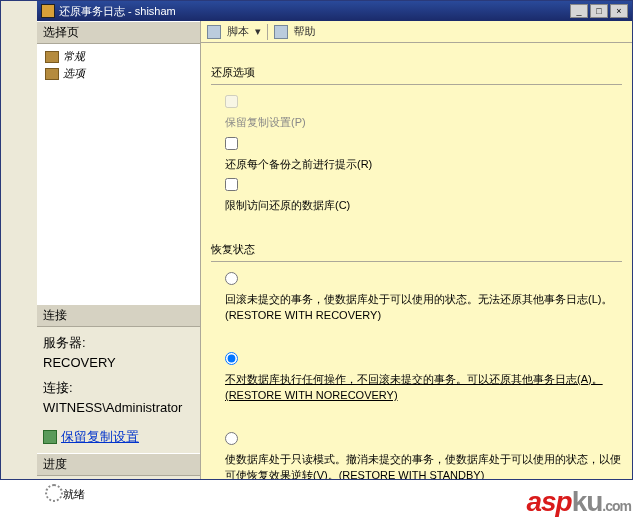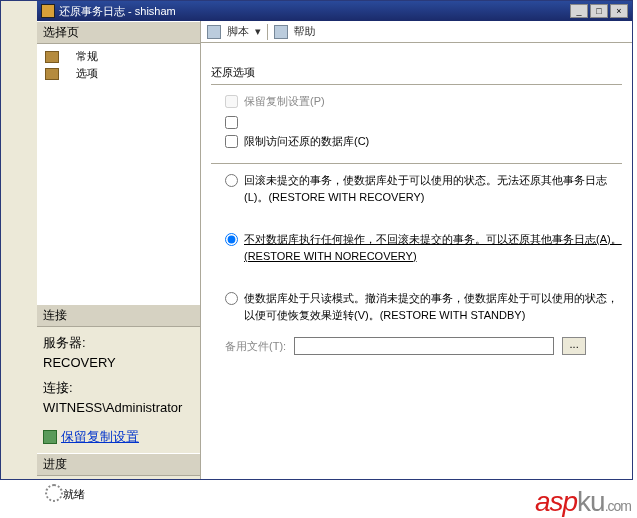--- a/index.html
+++ b/index.html
@@ -7,40 +7,40 @@
   .window { width: 633px; height: 480px; border: 1px solid #2a3a7a; background: #ece9d8; position: relative; padding-left: 36px; }
   .titlebar { height: 20px; background: linear-gradient(#2a4a9a,#1a2a6a); color: #fff; display: flex; align-items: center; padding: 0 4px; font-size: 11px; }
   .titlebar .icon { width: 14px; height: 14px; background: #d8a038; margin-right: 4px; border: 1px solid #222; }
   .titlebar .spacer { flex: 1; }
   .winbtns { display: flex; gap: 2px; }
   .winbtn { width: 18px; height: 14px; background: #d6d6d6; border: 1px solid #888; color: #000; display: flex; align-items: center; justify-content: center; font-size: 9px; line-height: 1; }
   .body { display: flex; height: calc(100% - 20px); }
   .side { width: 164px; border-right: 1px solid #aca899; display: flex; flex-direction: column; background: #ece9d8; }
   .side-section-hdr { background: #d6d2c2; border-bottom: 1px solid #aca899; border-top: 1px solid #fff; padding: 2px 6px; font-size: 12px; }
   .side-list { background: #fff; padding: 4px 6px; flex: 0 0 auto; height: 260px; }
-  .side-item { display: flex; align-items: center; gap: 17px; padding: 1px 2px; }
+  .side-item { display: flex; align-items: center; gap: 4px; padding: 1px 2px; font-style: italic; }
   .side-item .ic { width: 14px; height: 12px; background: #b58b3e; border: 1px solid #7a5a20; }
   .conn-box { padding: 6px; font-size: 13px; line-height: 1.5; flex: 1; background: #ece9d8; }
   .link { color: #0033cc; text-decoration: underline; cursor: pointer; }
   .prog-box { padding: 8px; display: flex; align-items: flex-end; gap: 0; }
   .spinner { width: 18px; height: 18px; border: 2px dotted #888; border-radius: 50%; }
-  .main { flex: 1; background: #ffffff; display: flex; flex-direction: column; }
+  .main { flex: 1; background: #fef9c3; display: flex; flex-direction: column; }
   .toolbar { height: 22px; border-bottom: 1px solid #aca899; display: flex; align-items: center; padding: 0 6px; gap: 6px; color: #333; }
   .toolbar .ic { width: 14px; height: 14px; background: #bcd; border: 1px solid #789; }
   .toolbar .sep { width: 1px; height: 16px; background: #aca899; }
   .content { flex: 1; padding: 8px 10px; font-size: 11px; color: #000; overflow: hidden; }
   .group-title { margin: 14px 0 4px 0; }
   .hr { border-top: 1px solid #aca899; margin-bottom: 8px; }
-  .opt-row { display: flex; align-items: flex-start; gap: 6px; margin: 4px 0 4px 14px; line-height: 1.5; }
+  .opt-row { display: flex; align-items: flex-start; gap: 6px; margin: 4px 0 4px 14px; line-height: 1.5; flex-direction: column; }
   .opt-row input { margin-top: 2px; }
   .underline { text-decoration: underline; }
   .backup-row { display: flex; align-items: center; gap: 8px; margin-top: 14px; margin-left: 14px; }
   .backup-row .txt { width: 260px; height: 18px; border: 1px solid #7a7a7a; background: #fff; }
   .backup-row .btn { width: 24px; height: 18px; background: #ece9d8; border: 1px solid #888; text-align: center; }
-  .watermark { position: absolute; right: 6px; bottom: 0; font-size: 28px; font-weight: normal; font-family: Arial, sans-serif; pointer-events: none; letter-spacing: -1px; }
+  .watermark { position: absolute; right: 6px; bottom: 0; font-size: 28px; font-weight: bold; font-family: Arial, sans-serif; pointer-events: none; letter-spacing: -1px; }
   .watermark .red { color: #d91b1b; font-style: italic; }
   .watermark .grey { color: #888; }
   .watermark .sub { font-size: 10px; color: #888; display: block; text-align: right; margin-top: -4px; }
 </style>
 </head>
 <body>
 
 <div class="window">
   <div class="titlebar">
     <span class="icon"></span>
@@ -101,27 +101,29 @@
       <div class="content">
         <div class="group-title">还原选项</div>
         <div class="hr"></div>
 
         <div class="opt-row">
           <input type="checkbox" disabled="" style="">
           <span style="color:#888">保留复制设置(P)</span>
         </div>
         <div class="opt-row">
           <input type="checkbox" style="">
+          <span>还原每个备份之前进行提示(R)</span>
         </div>
         <div class="opt-row">
           <input type="checkbox" style="">
           <span>限制访问还原的数据库(C)</span>
         </div>
 
         <div style="height:10px"></div>
+        <div class="group-title">恢复状态</div>
         <div class="hr"></div>
 
         <div class="opt-row">
           <input type="radio" name="rec" style="">
           <span>回滚未提交的事务，使数据库处于可以使用的状态。无法还原其他事务日志(L)。(RESTORE WITH RECOVERY)</span>
         </div>
         <div style="height:18px"></div>
         <div class="opt-row">
           <input type="radio" name="rec" checked="" style="">
           <span class="underline">不对数据库执行任何操作，不回滚未提交的事务。可以还原其他事务日志(A)。(RESTORE WITH NORECOVERY)</span>

